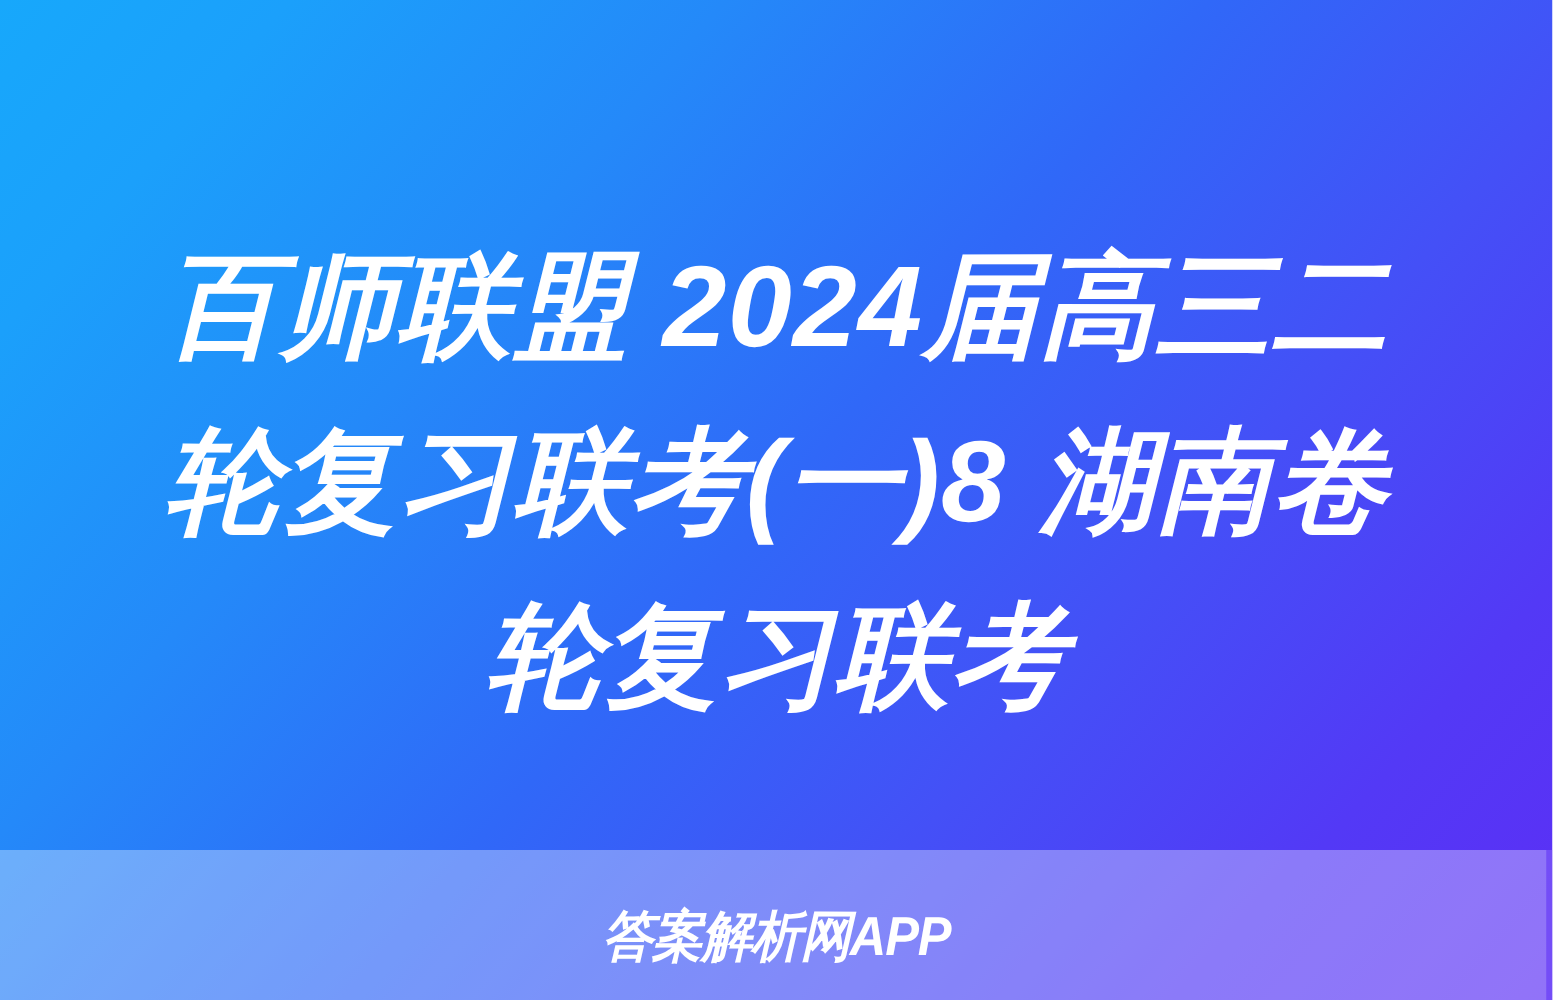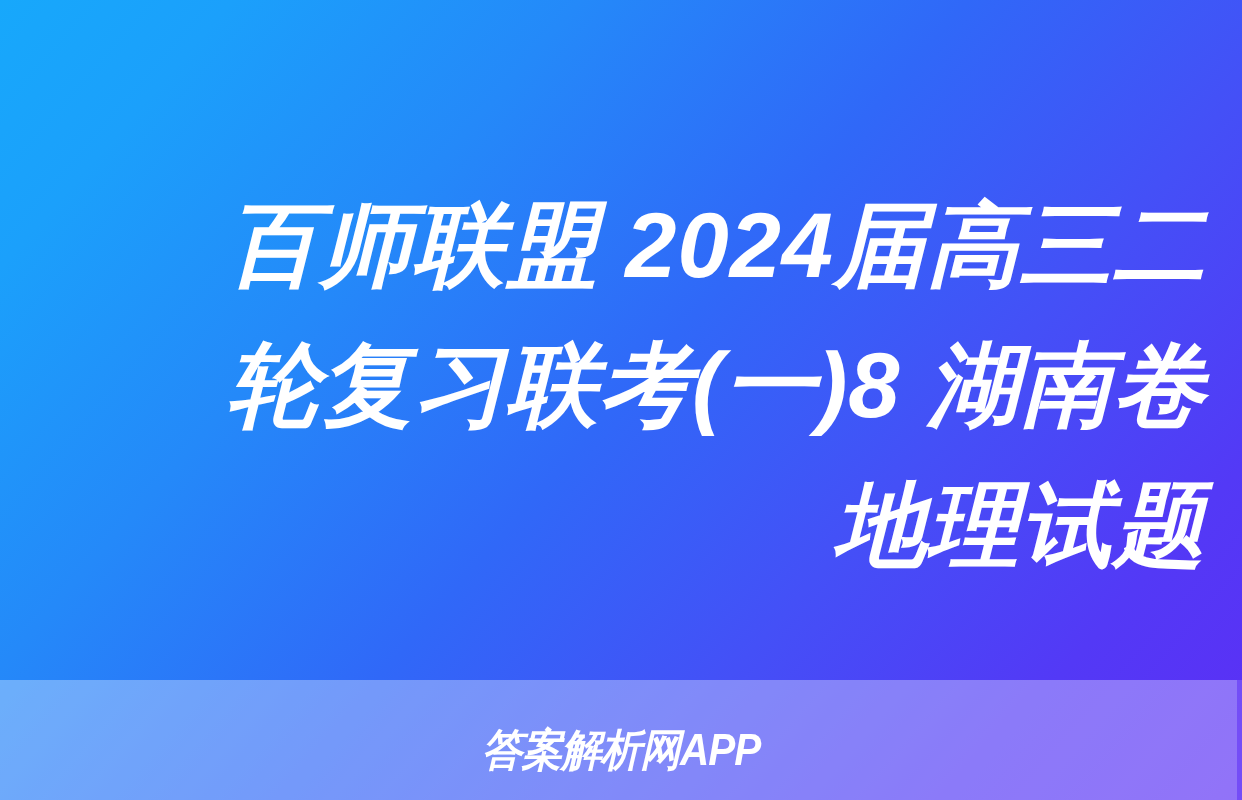--- a/index.html
+++ b/index.html
@@ -25,21 +25,21 @@
         #5339f6 85%,
         #5c2ef5 100%);
   }
 
   
   .title-block {
     position: absolute;
     left: 0;
     right: 0;
     top: 176px;
-    text-align: right;
+    text-align: center;
     padding: 0 36px;
     box-sizing: border-box;
   }
 
   .title-line {
     display: block;
     color: #ffffff;
     font-size: 92px;
     line-height: 140px;
     font-weight: 700;
@@ -85,21 +85,21 @@
   }
 </style>
 </head>
 <body>
 
 <div id="poster">
 
   <div class="title-block">
     <span class="title-line">百师联盟 2024届高三二</span>
     <span class="title-line">轮复习联考(一)8 湖南卷</span>
-    <span class="title-line">地理试题</span>
+    <span class="title-line">轮复习联考</span>
   </div>
 
   <div class="footer-band">
     <span class="footer-text">答案解析网APP</span>
   </div>
 
   <div class="footer-edge"></div>
 
 </div>
 

